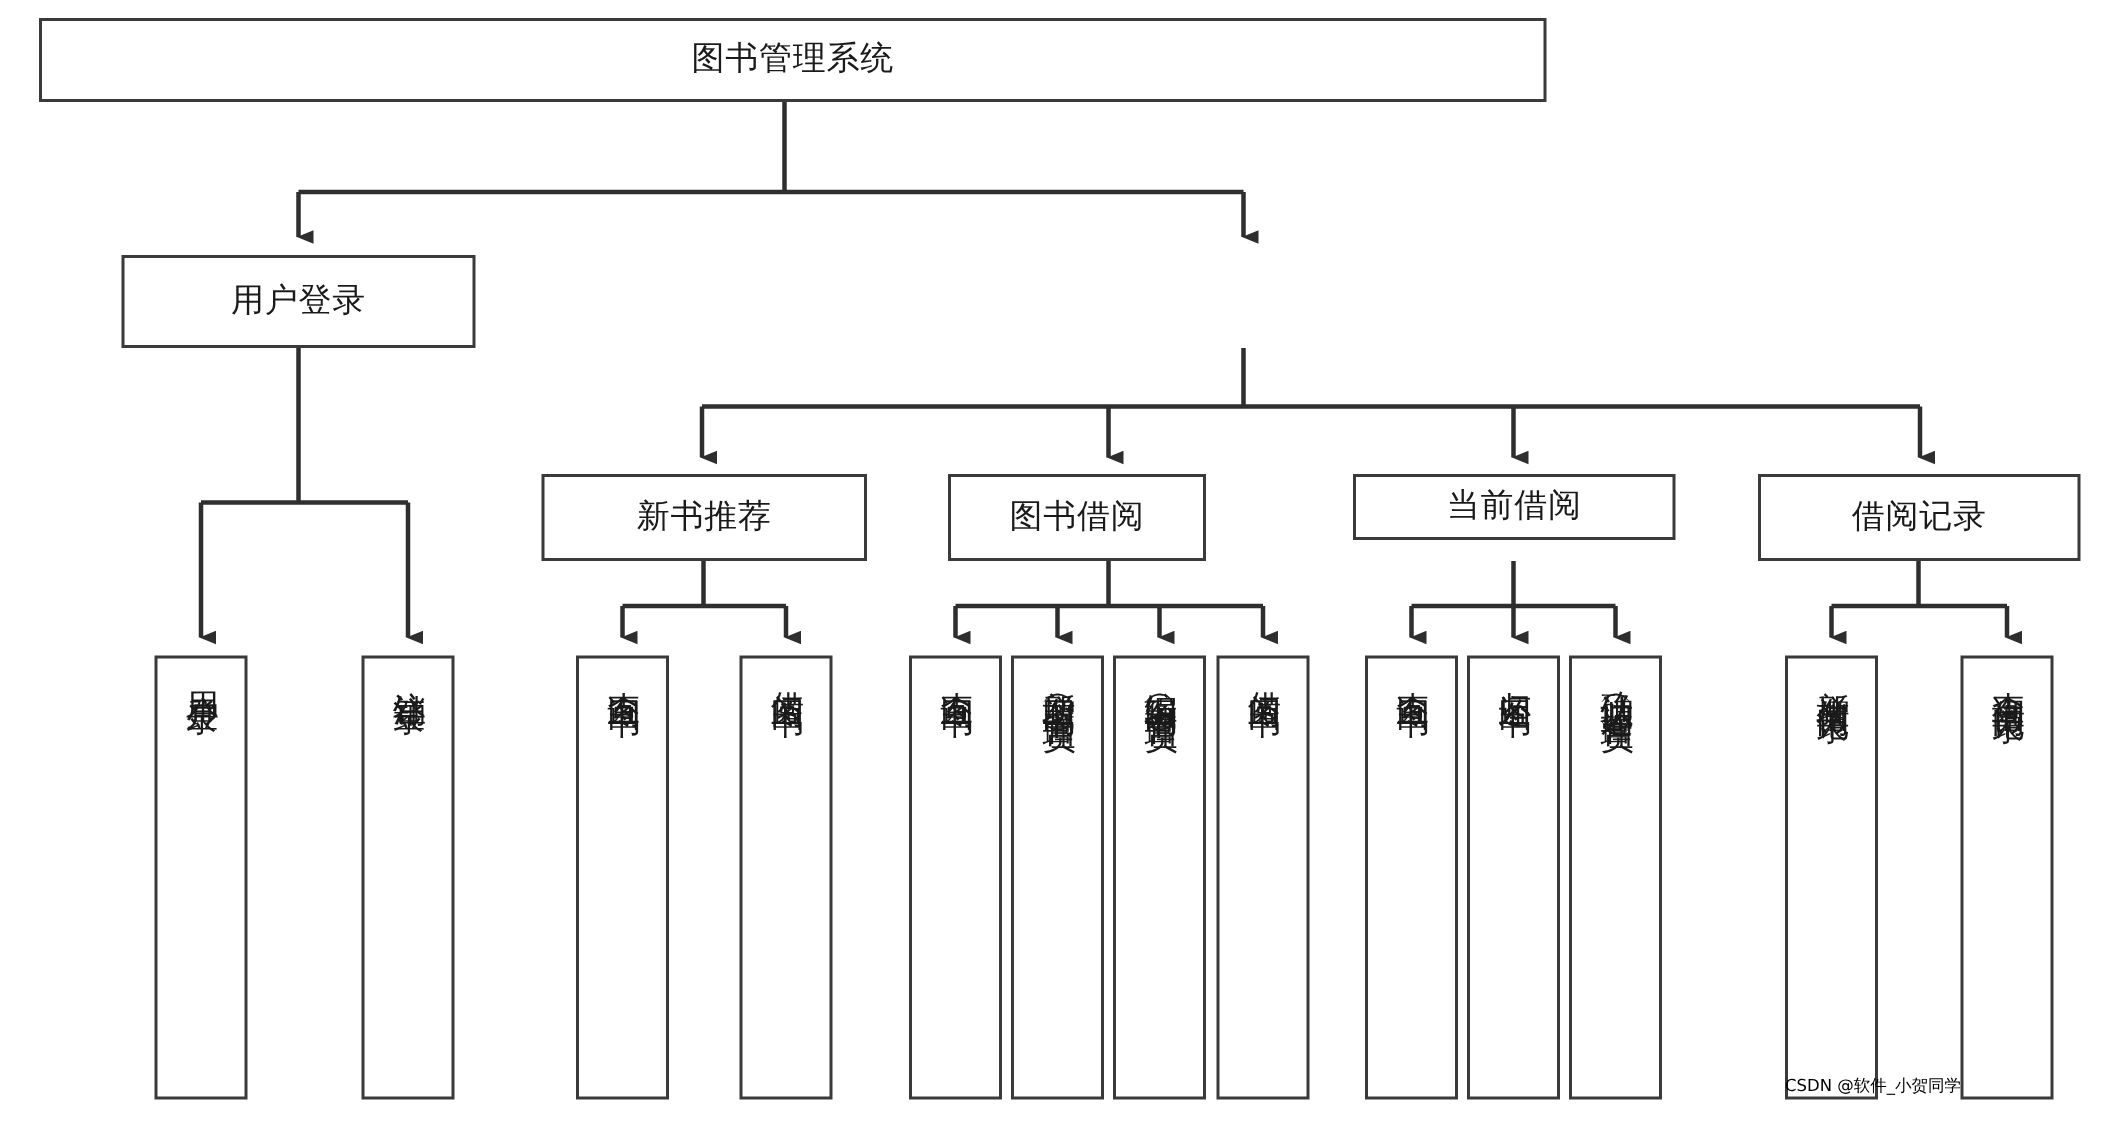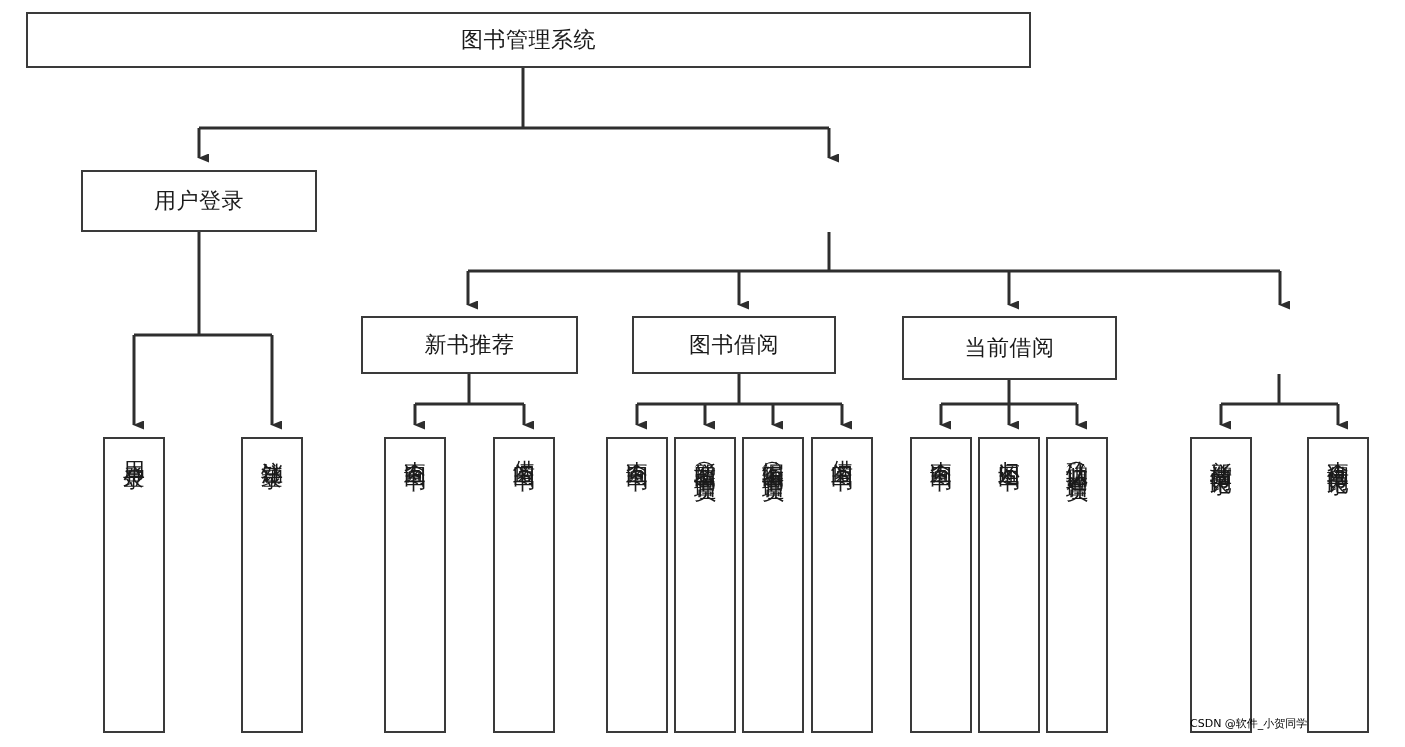--- a/index.html
+++ b/index.html
@@ -127,28 +127,31 @@
 
   <div class="node horiz" style="left:81px; top:170px; width:236px; height:62px;">
     <span class="node-label">用户登录</span>
   </div>
 
 
   <div class="node horiz" style="left:361px; top:316px; width:217px; height:58px;">
     <span class="node-label">新书推荐</span>
   </div>
 
-  <div class="node horiz" style="left:632px; top:316px; width:204px; height:58px;">
+  <div class="node horiz" style="left:632px; top:316px; width:172px; height:58px;">
     <span class="node-label">图书借阅</span>
   </div>
 
-  <div class="node horiz" style="left:902px; top:316px; width:215px; height:64px;">
+  <div class="node horiz" style="left:902px; top:316px; width:215px; height:44px;">
     <span class="node-label">当前借阅</span>
   </div>
 
+  <div class="node horiz" style="left:1172px; top:316px; width:215px; height:58px;">
+    <span class="node-label">借阅记录</span>
+  </div>
 
   <div class="node vert" style="left:103px; top:437px; width:62px; height:296px;">
     <span class="node-label">用户登录</span>
   </div>
 
   <div class="node vert" style="left:241px; top:437px; width:62px; height:296px;">
     <span class="node-label">注销登录</span>
   </div>
 
   <div class="node vert" style="left:384px; top:437px; width:62px; height:296px;">

